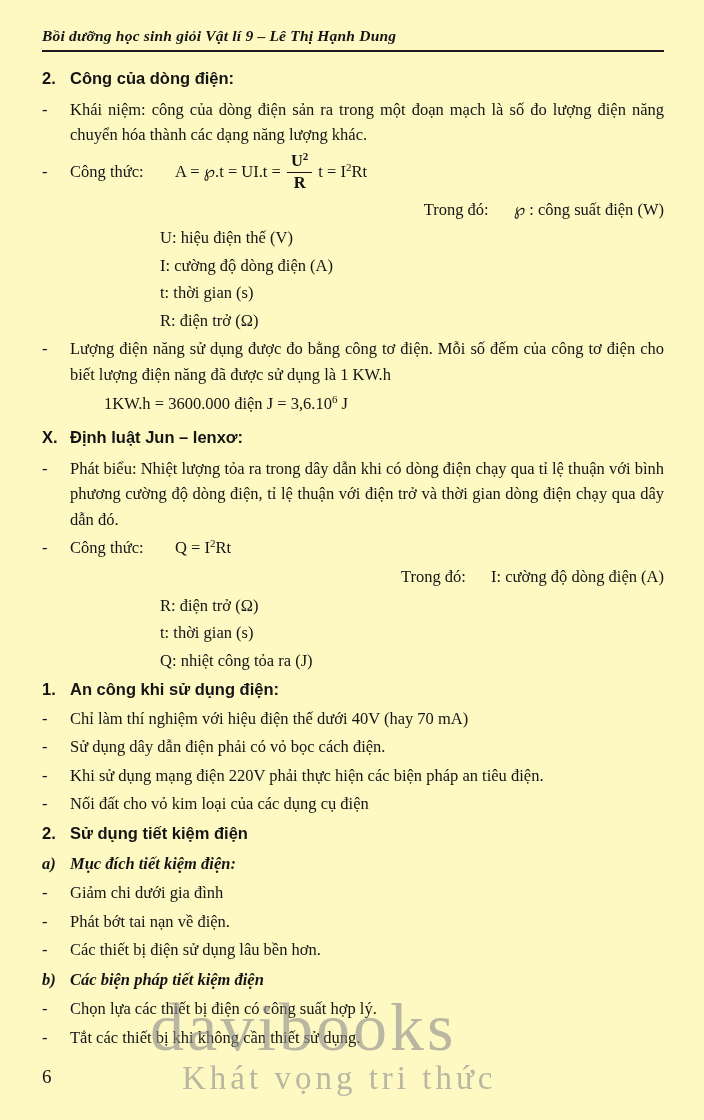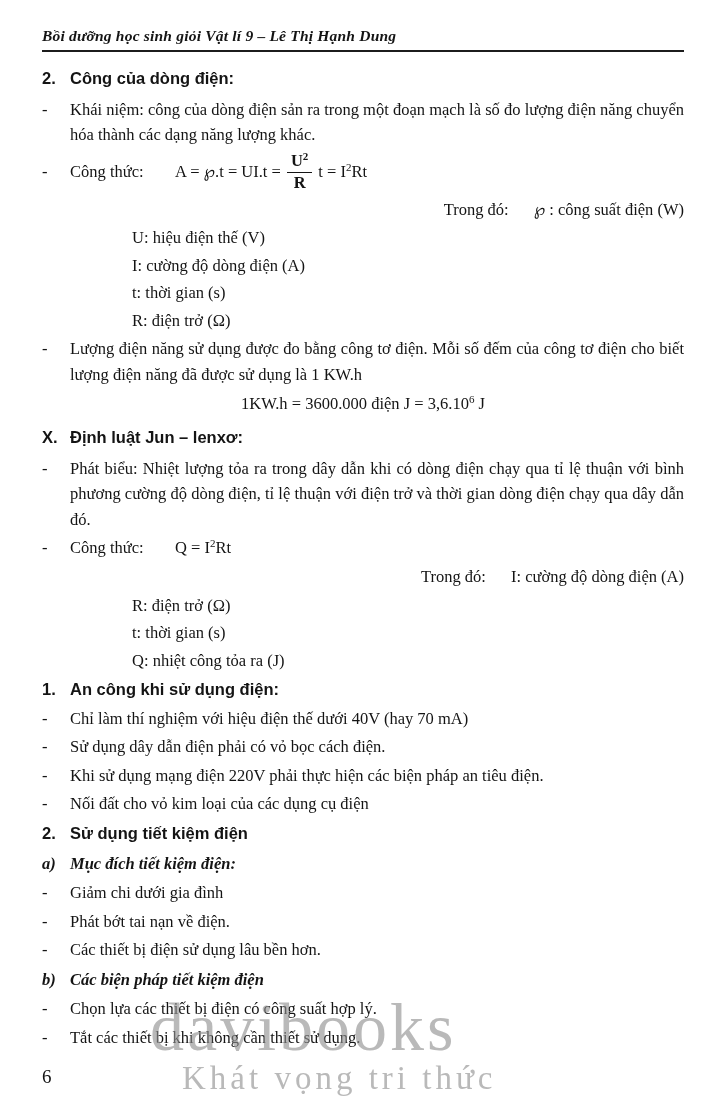--- a/index.html
+++ b/index.html
@@ -1,22 +1,22 @@
 <!DOCTYPE html>
 <html><head>
 <meta charset="utf-8">
 <style>
   html,body { margin:0; padding:0; background:#dcdcdc; }
   .page {
     position:relative;
     width:704px; height:1120px;
     margin:0 auto;
-    background:#ffffff;
+    background:#fef9c3;
     box-sizing:border-box;
-    padding:26px 20px 0 42px;
+    padding:26px 40px 0 42px;
     font-family:"Liberation Serif","DejaVu Serif","DejaVu Sans",serif;
     font-size:16.5px;
     color:#141414;
     overflow:hidden;
   }
   .header {
     border-bottom:2.4px solid #1c1c1c;
     padding-bottom:4px;
   }
   .header-title {
@@ -41,22 +41,22 @@
   .formula { display:flex; align-items:center; flex:1; }
   .formula-row { display:flex; align-items:center; margin:4px 0; }
 
   .frac { display:inline-block; text-align:center; margin:0 6px; line-height:1.15;font-weight:bold; }
   .frac-num { display:block; padding:0 4px 1px; border-bottom:1.6px solid #141414; }
   .frac-den { display:block; padding-top:1px; }
   sup { font-size:11px; line-height:0; }
 
   .trongdo-row { display:flex; margin:3px 0 3px 28px;justify-content:flex-end; }
   .td-label { flex:0 0 90px; }
-  .def-line { margin-left:90px; margin-top:2px; margin-bottom:2px; }
-  .kwh-line { margin-top:2px; margin-bottom:2px;text-align:center; }
+  .def-line { margin-left:118px; margin-top:2px; margin-bottom:2px; }
+  .kwh-line { margin-left:62px; margin-top:2px; margin-bottom:2px; }
 
   .ab-row { display:flex; margin:4px 0; font-style:italic; font-weight:bold; }
 
   .page-number {
     position:absolute; left:42px; top:1066px;
     font-size:19px;
   }
   .wm { position:absolute; pointer-events:none; color:#8f8f8f; }
   .wm1 {
     left:150px; top:988px;

